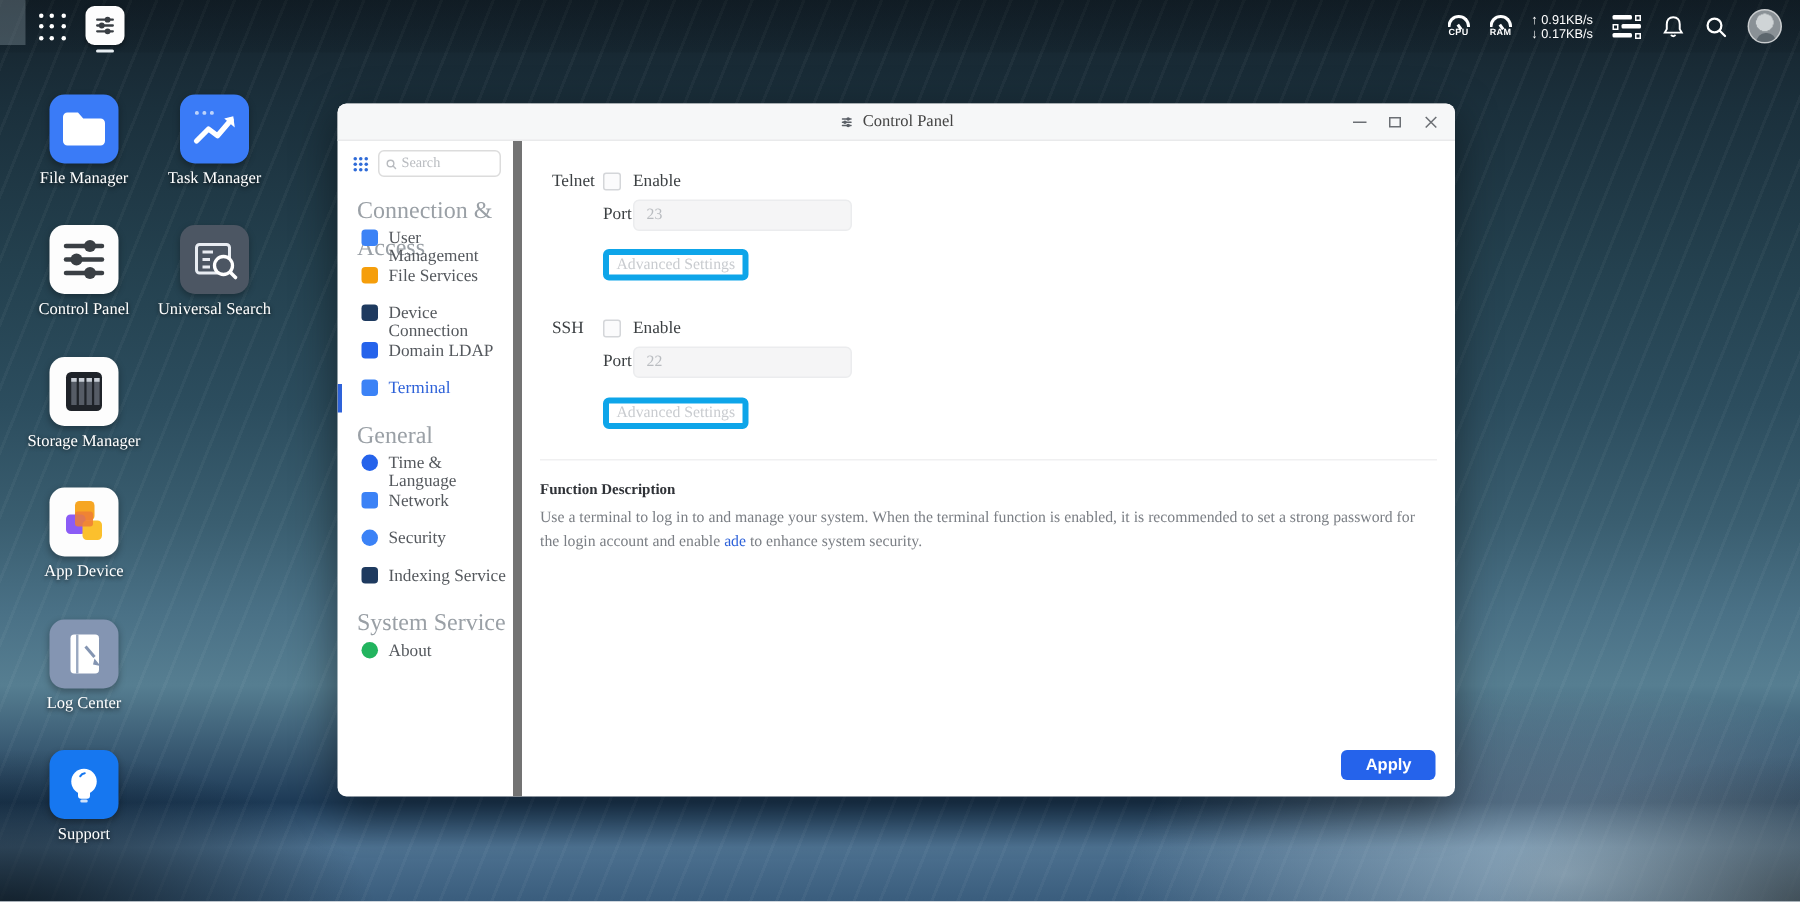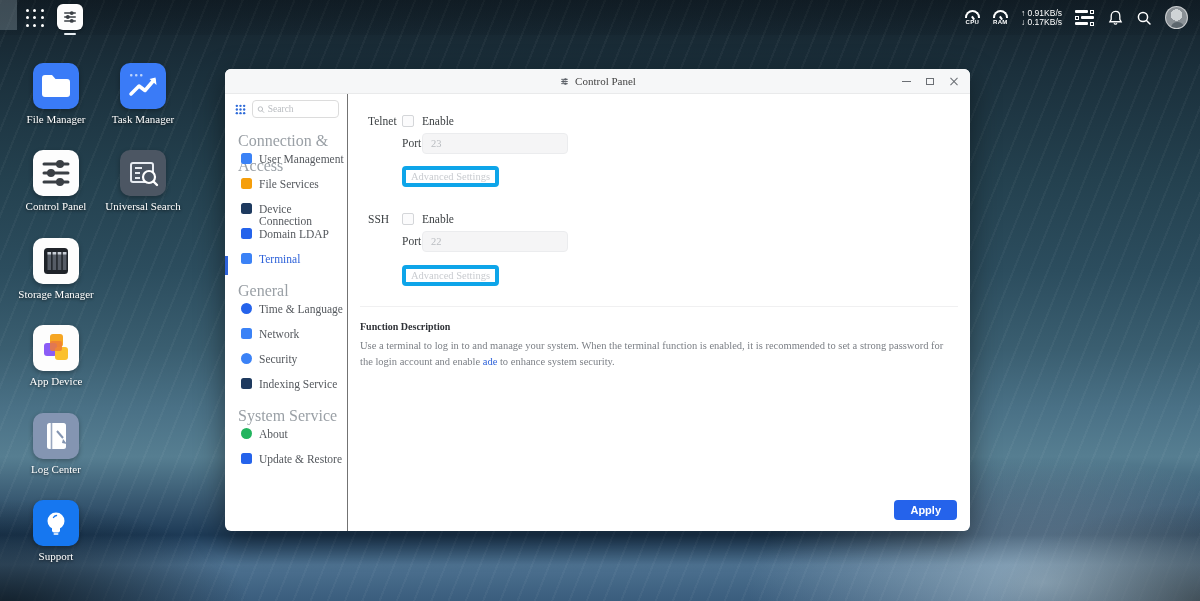--- a/index.html
+++ b/index.html
@@ -68,21 +68,21 @@
   .wc-min i { width:9px; height:1px; background:#6b6f74; }
   .wc-max i { width:8px; height:7px; border:1px solid #6b6f74; }
   .wc-close { position:relative; }
   .wc-close i, .wc-close i:after { content:""; position:absolute; width:10px; height:1px; background:#6b6f74; }
   .wc-close i { transform:rotate(45deg); }
   .wc-close i:after { transform:rotate(-90deg); }
 
   .win-body { flex:1; display:flex; min-height:0; }
 
   
-  .sidebar { width:123px; border-right:1px solid #737373; padding-top:6px; flex:0 0 auto; position:relative; }
+  .sidebar { width:123px; border-right:6px solid #737373; padding-top:6px; flex:0 0 auto; position:relative; }
   .sb-top { display:flex; align-items:center; gap:6px; padding:0 8px 0 10px; height:18px; margin-bottom:10px; }
   .sb-grid { width:11px; height:11px; flex:0 0 auto; }
   .search-box { flex:1; height:18px; border:1px solid #dcdcdc; border-radius:4px; background:#fff;
     display:flex; align-items:center; padding:0 4px; gap:3px; }
   .search-box input { border:none; outline:none; width:100%; font-size:9.5px; color:#777;
     font-family:"Liberation Serif", serif; background:transparent; }
   .search-box input::placeholder { color:#b9bcc0; }
   .sec-title { height:25px; line-height:25px; padding-left:13px; font-size:16px; color:#9aa0a6; }
   .sb-item { height:25px; display:flex; align-items:flex-start; gap:7px; padding-left:16px;
     font-size:11.5px; color:#55595e; cursor:pointer; position:relative; }
@@ -388,24 +388,20 @@
         <div class="sb-item">
           <span class="mini-icon" style="background-color: rgb(30, 58, 95);"></span>
           <span>Indexing Service</span>
         </div>
 
         <div class="sec-title">System Service</div>
         <div class="sb-item">
           <span class="mini-icon circle" style="background-color: rgb(34, 180, 94);"></span>
           <span>About</span>
         </div>
-        <div class="sb-item">
-          <span class="mini-icon" style="background-color: rgb(37, 99, 235);"></span>
-          <span>Update &amp; Restore</span>
-        </div>
       </div>
 
       <div class="main">
 
         <span class="m-abs field-label" style="left:20px; top:21px;">Telnet</span>
         <span class="m-abs checkbox" style="left:54px; top:21px;"></span>
         <span class="m-abs field-label" style="left:74px; top:21px;">Enable</span>
         <span class="m-abs field-label" style="left:54px; top:43px;">Port</span>
         <input class="m-abs port-input" style="left: 74px; top: 39px;" readonly="" value="23">
         <button class="m-abs adv-btn" style="left:54px; top:72px;">Advanced Settings</button>

